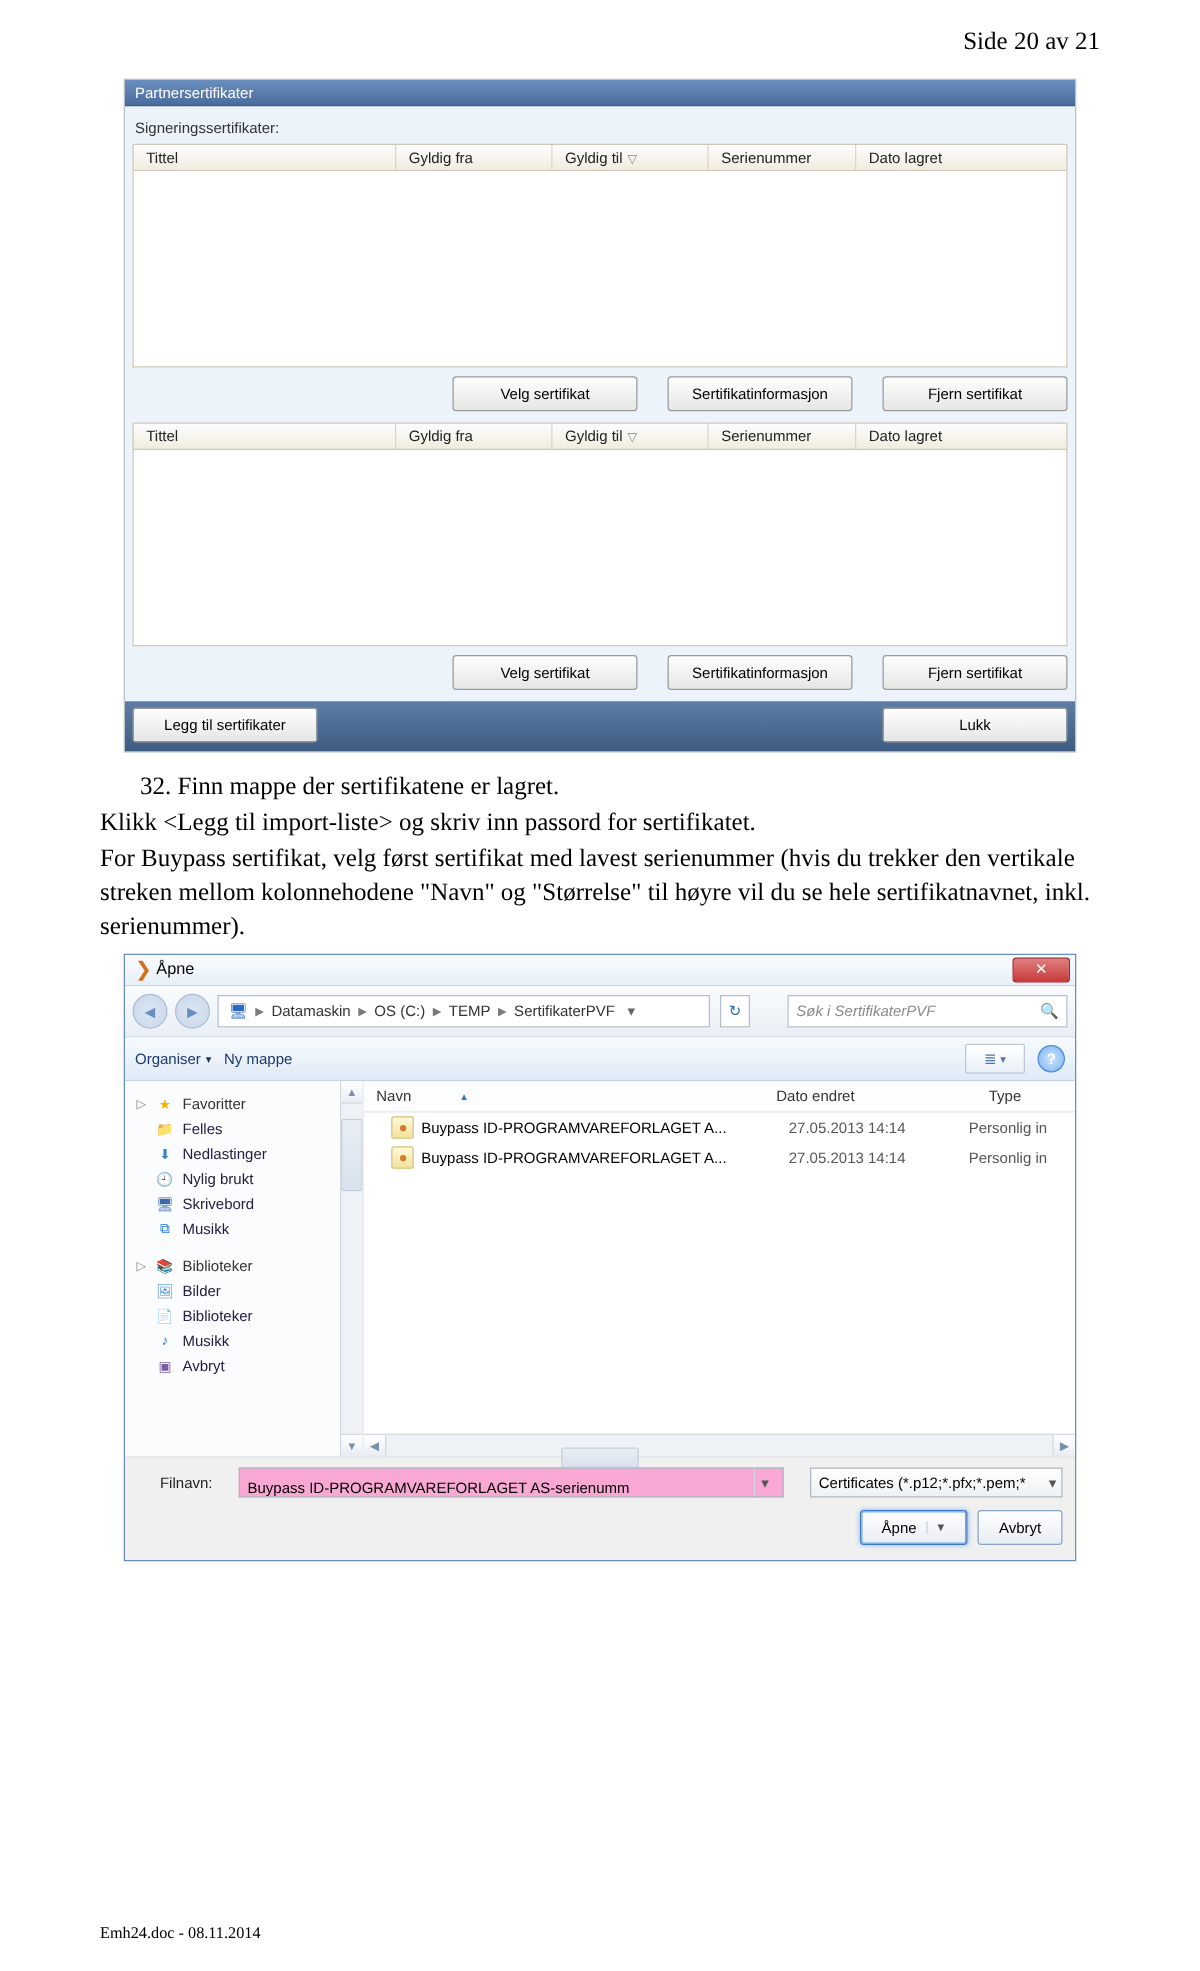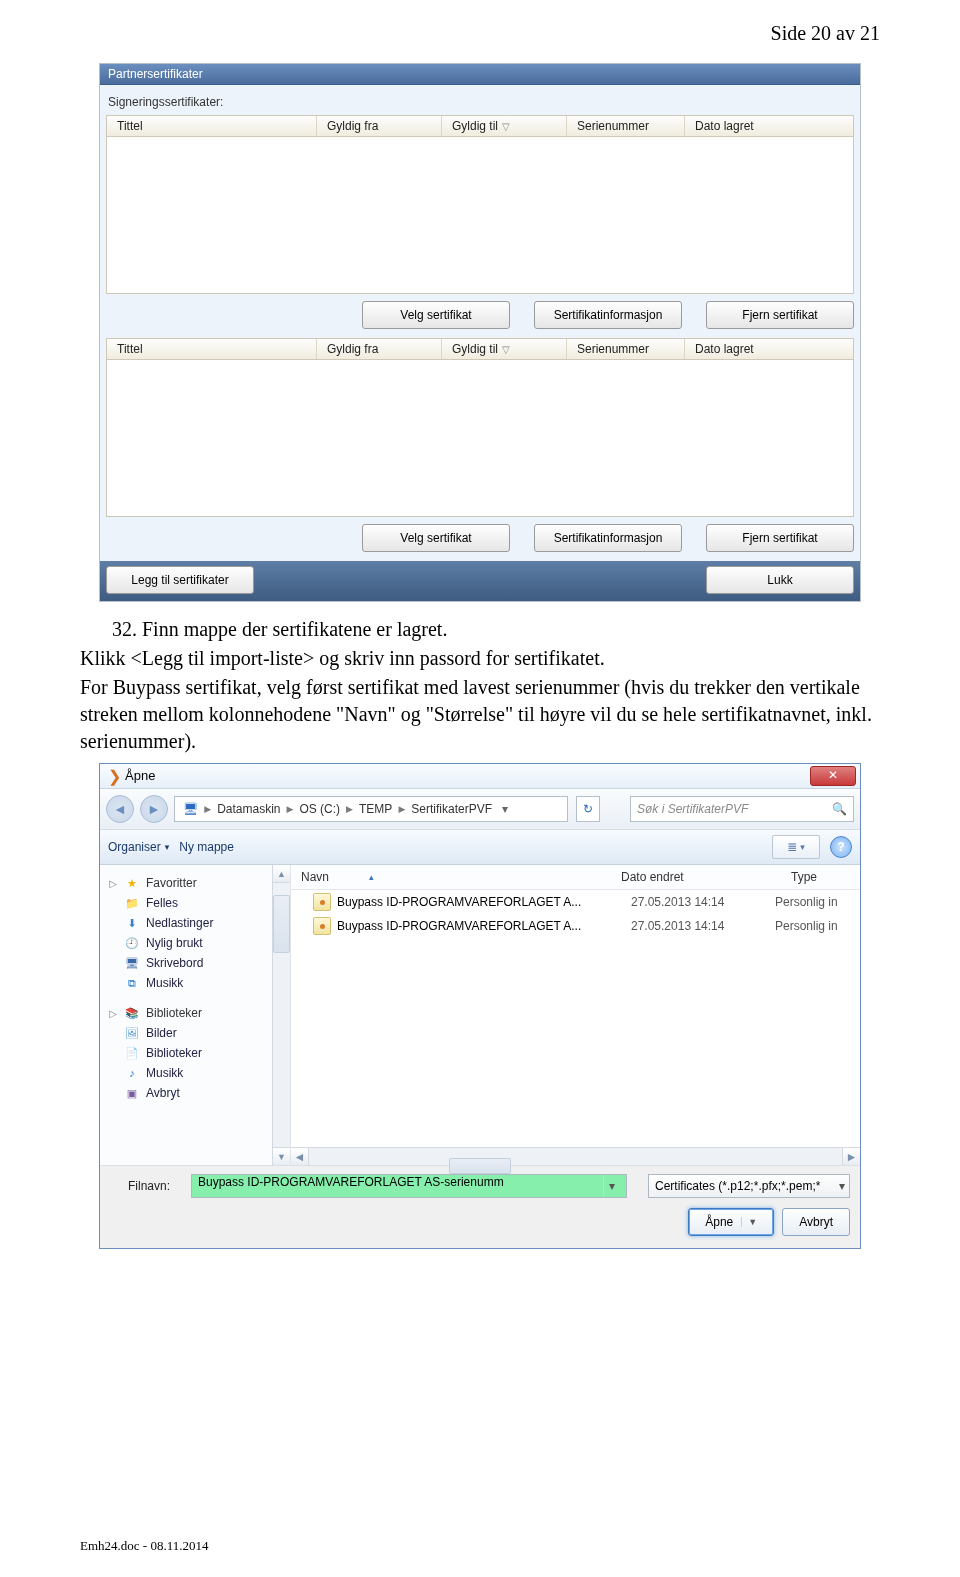--- a/index.html
+++ b/index.html
@@ -253,22 +253,22 @@
                 background:linear-gradient(#e9eef5,#d9e2ed); border:1px solid #c5d0de; border-radius:2px;}
 
   .dlg-foot {
     background: #f0f0f0;
     padding: 8px 10px 12px 10px;
     border-top:1px solid #dcdfe3;
   }
   .fn-row { display:flex; align-items:center; gap:21px; }
   .fn-row label{ font-size:12px; color:#222; width:60px; text-align:right; }
   .fn-input {
-    flex:1; height:22px; border:1px solid #aeb8c3; background:#86efac;
-    display:flex; align-items:flex-start; padding:0 6px 0 6px; font-size:12px;
+    flex:1; height:22px; border:1px solid #aeb8c3; background:#f9a8d4;
+    display:flex; align-items:flex-end; padding:0 6px 0 6px; font-size:12px;
   }
   .fn-input .dd { margin-left:auto; color:#555; width:16px; text-align:center;
                   border-left:1px solid #cfd5dc; height:100%; display:flex;
                   align-items:center; justify-content:center; }
   .filetype {
     width:190px; height:22px; border:1px solid #aeb8c3; background:linear-gradient(#fff,#eef1f5);
     display:flex; align-items:center; padding:0 4px 0 6px; font-size:12px;
   }
   .filetype .dd { margin-left:auto; color:#555; }
   .act-row { display:flex; justify-content:flex-end; gap:8px; margin-top:10px; }

